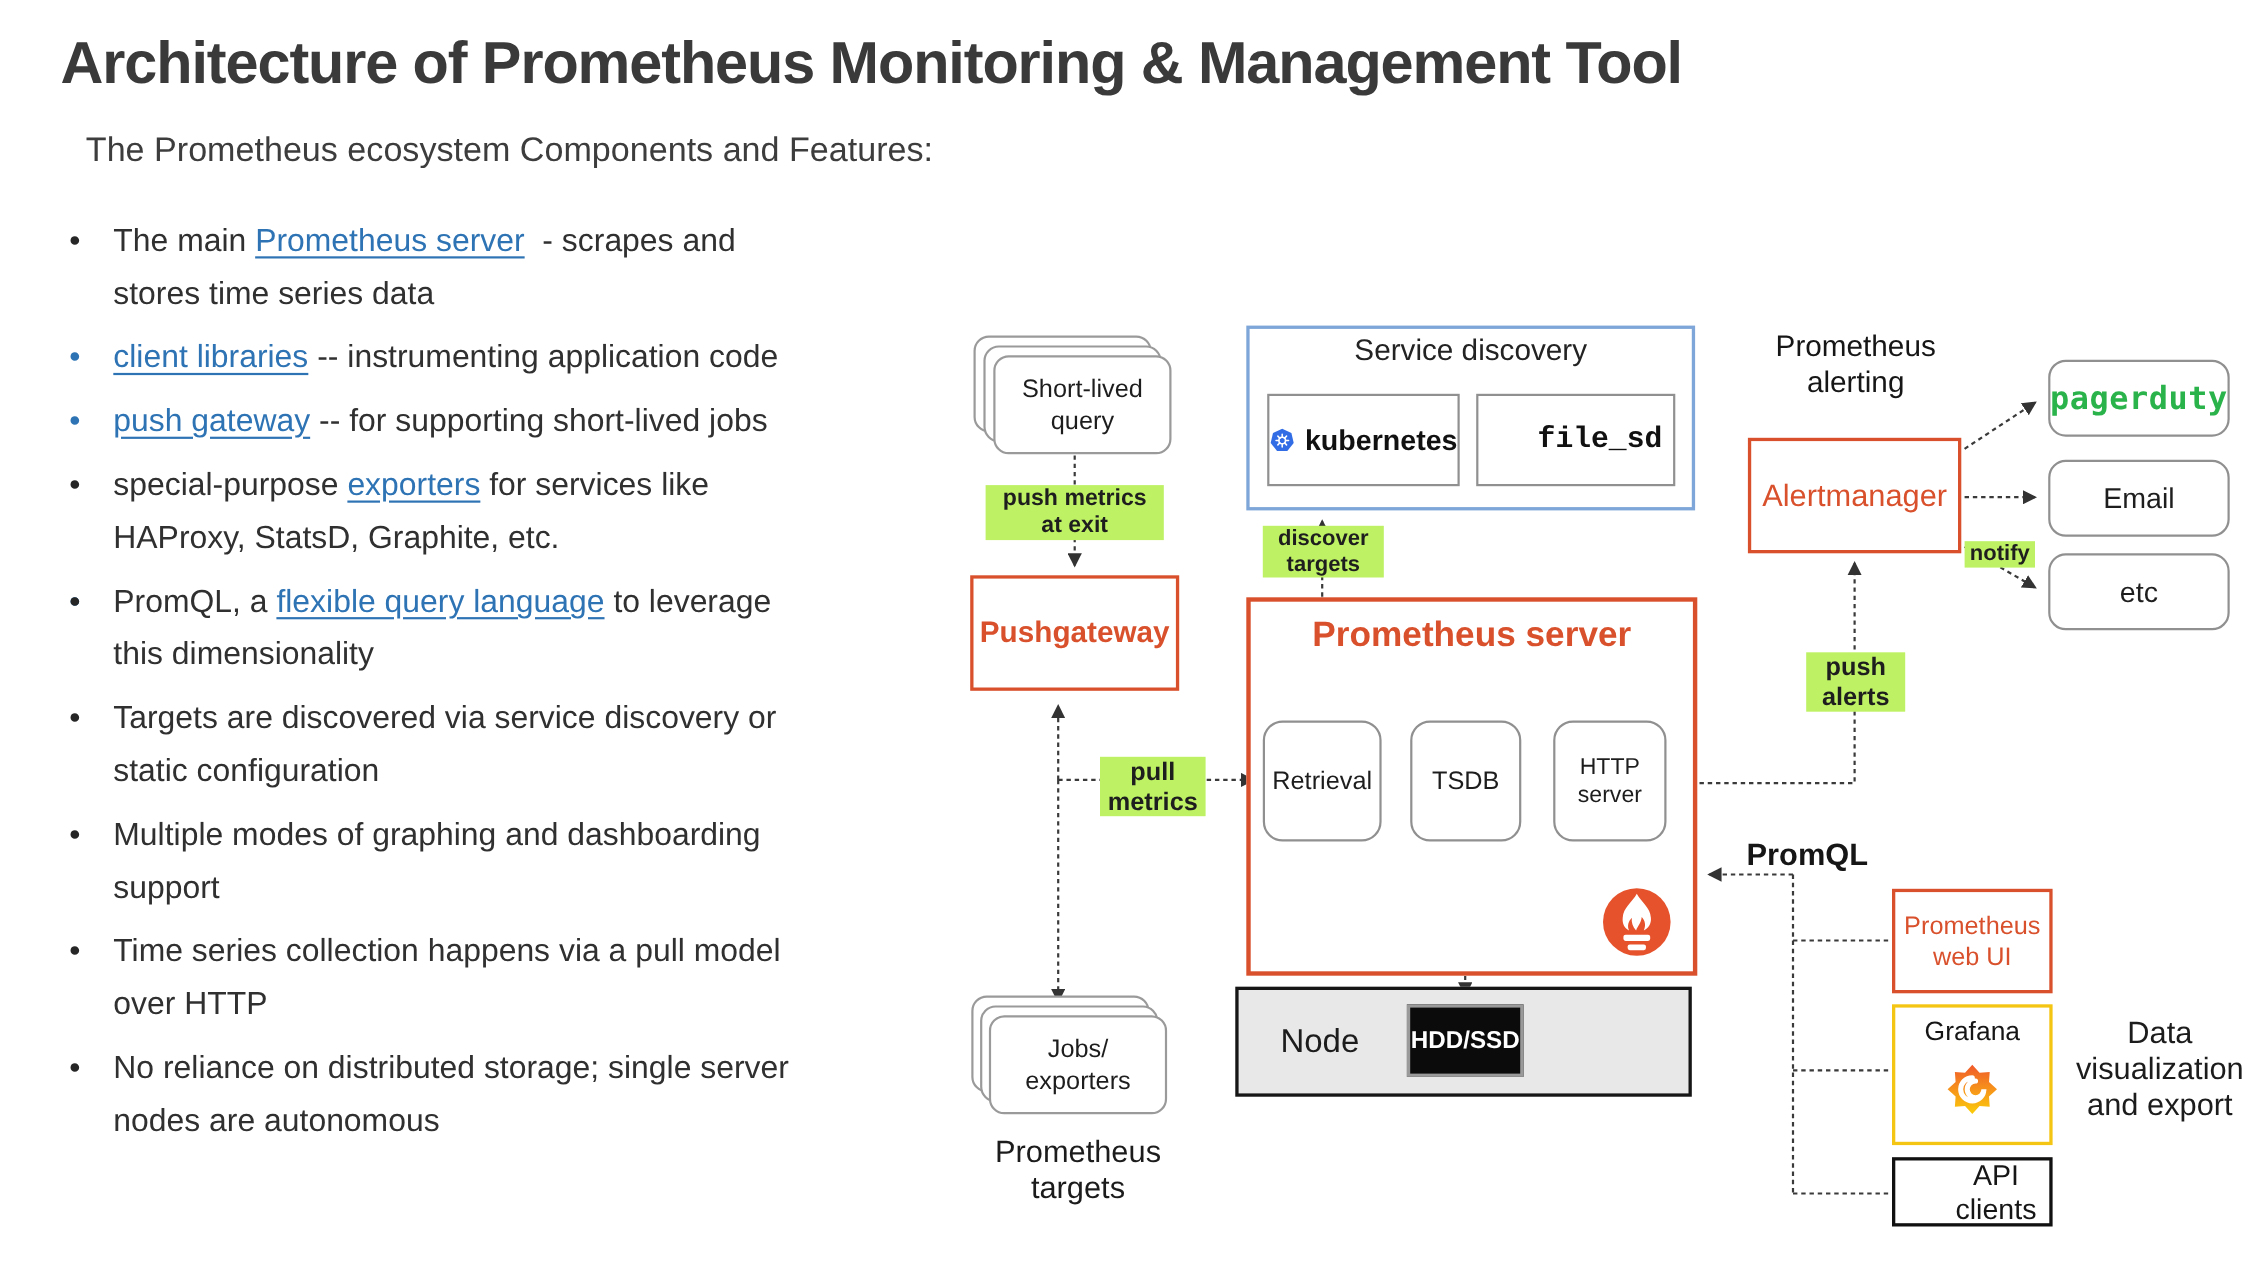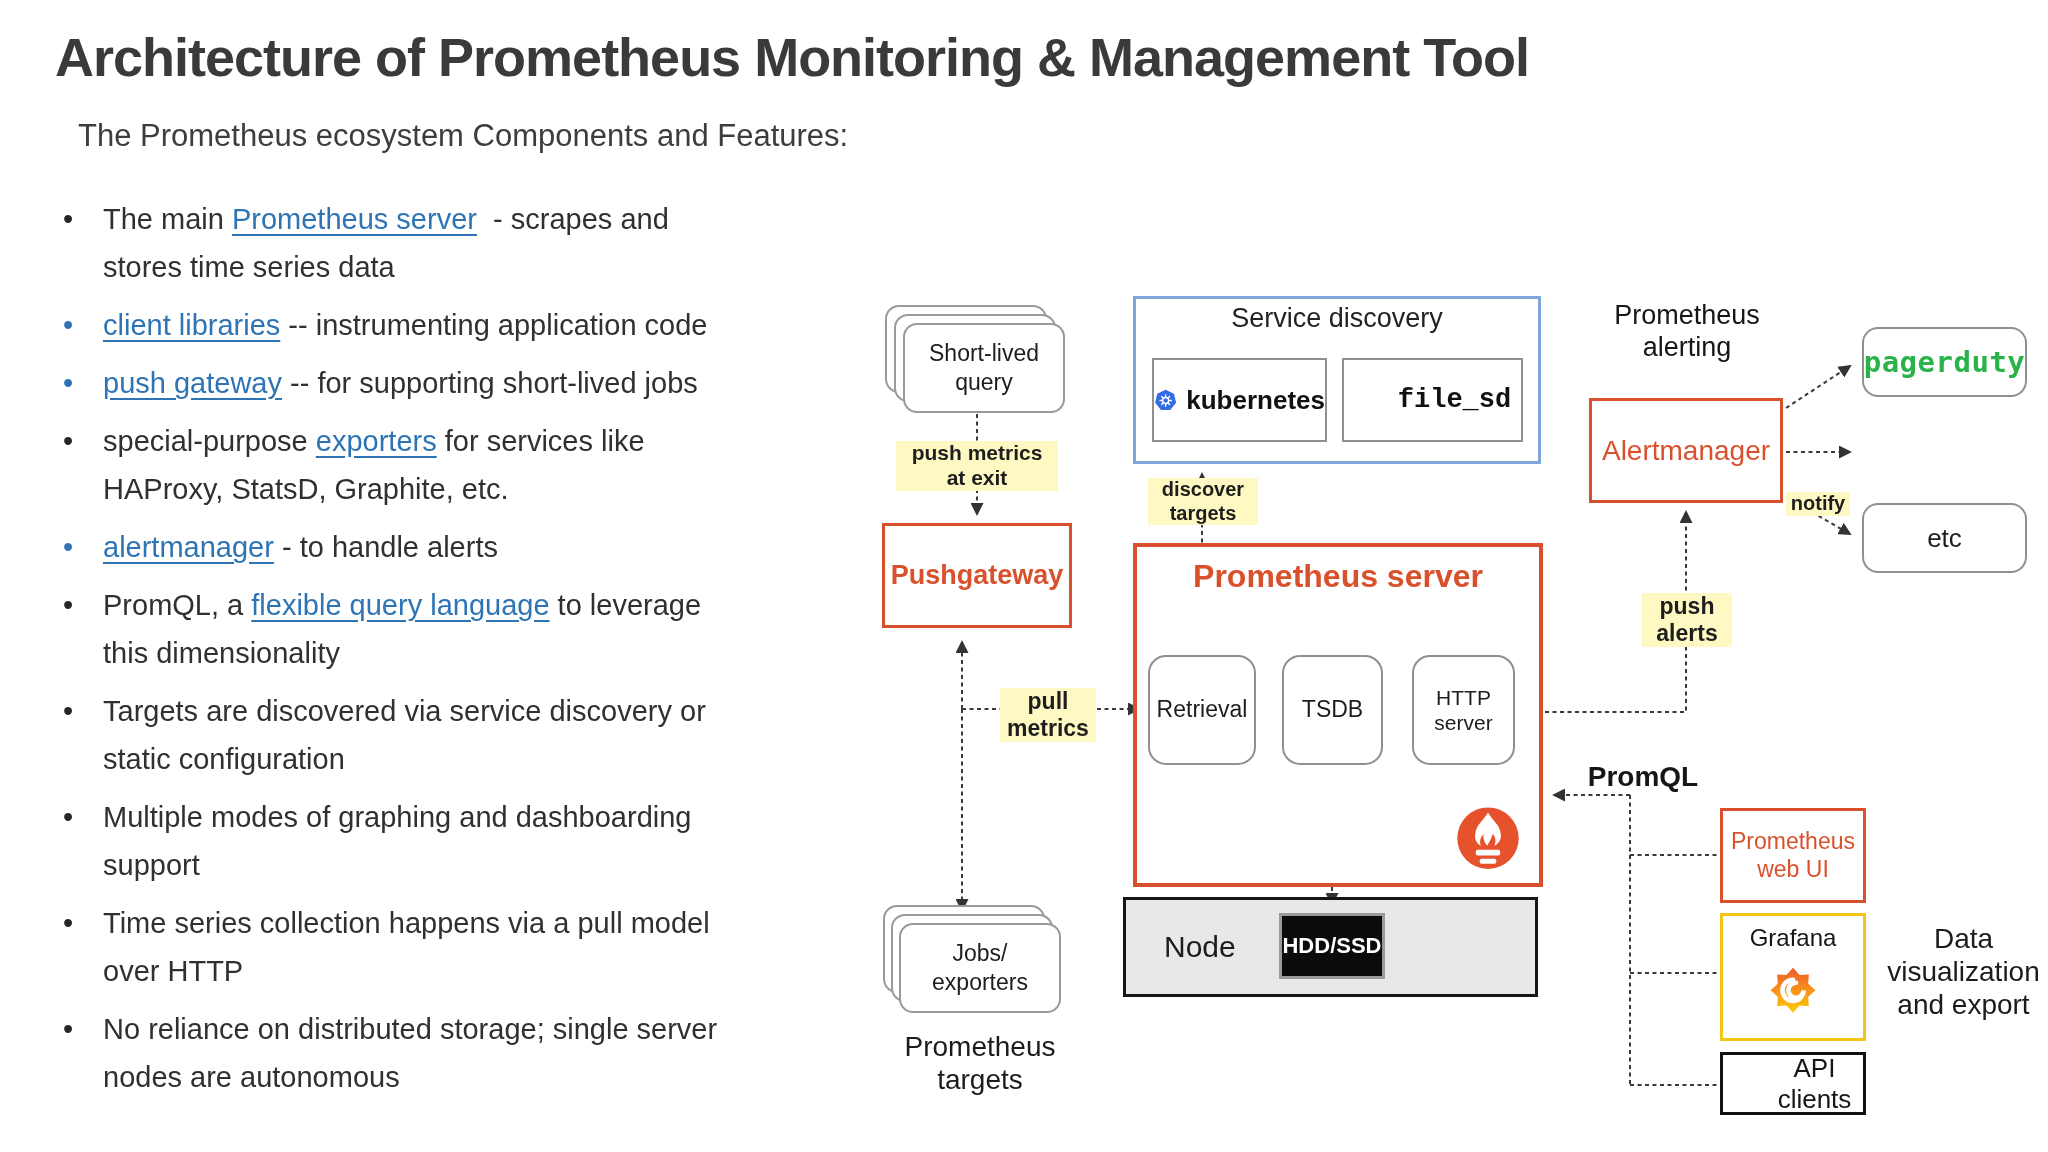--- a/index.html
+++ b/index.html
@@ -16,21 +16,21 @@
   ul.features li .dot{position:absolute;left:8px;top:0;font-size:29px;color:#262626;}
   ul.features li.blue-dot .dot{color:var(--link-blue);}
   ul.features .btxt{white-space:pre-wrap;}
   a.lnk{color:var(--link-blue);text-decoration:underline;text-underline-offset:5px;cursor:pointer;}
 
   
   .box{position:absolute;background:#fff;box-sizing:border-box;display:flex;align-items:center;justify-content:center;text-align:center;}
   .rounded{border-radius:16px;}
   .gray-b{border:2.5px solid #909090;}
   .orange-b{border:3px solid var(--accent-orange);}
-  .lbl{position:absolute;text-align:center;white-space:pre-line;background:#fef9c3;line-height:1.18;}
+  .lbl{position:absolute;text-align:center;white-space:pre-line;background:#bef264;line-height:1.18;}
   .stack-card{position:absolute;background:#fff;border:2.5px solid #9a9a9a;border-radius:14px;box-sizing:border-box;}
   svg.wires{position:absolute;left:0;top:0;z-index:0;}
   .lift{z-index:2;}
 
   
   .sd-box{left:1133px;top:296px;width:408px;height:168px;border:3px solid var(--sd-blue);}
   .sd-title{left:1133px;top:303px;width:408px;font-size:27px;color:#232323;background:transparent;}
   .k8s-box{left:1152px;top:358px;width:175px;height:84px;font-size:26px;font-weight:bold;color:#111;gap:9px;}
   .filesd-box{left:1342px;top:358px;width:181px;height:84px;font-size:27px;font-weight:bold;font-family:"Liberation Mono","DejaVu Sans Mono",monospace;color:#111;padding-left:44px;}
   .server-box{left:1133px;top:543px;width:410px;height:344px;border-width:4px;}
@@ -99,21 +99,21 @@
   <div class="abs title lift">Architecture of Prometheus Monitoring &amp; Management Tool</div>
   <div class="abs subtitle lift">The Prometheus ecosystem Components and Features:</div>
 
   <ul class="abs features lift">
       <li><span class="dot">•</span><span class="btxt">The main <a class="lnk" href="#">Prometheus server</a>  - scrapes and
 stores time series data</span></li>
       <li class="blue-dot"><span class="dot">•</span><span class="btxt"><a class="lnk" href="#">client libraries</a> -- instrumenting application code</span></li>
       <li class="blue-dot"><span class="dot">•</span><span class="btxt"><a class="lnk" href="#">push gateway</a> -- for supporting short-lived jobs</span></li>
       <li><span class="dot">•</span><span class="btxt">special-purpose <a class="lnk" href="#">exporters</a> for services like
 HAProxy, StatsD, Graphite, etc.</span></li>
-      <li class="blue-dot"><span class="dot">•</span><span class="btxt"><a class="lnk" href="#">alertmanager</a> - to handle alerts</span></li>
+      <li class="blue-dot"><span class="dot">•</span></li>
       <li><span class="dot">•</span><span class="btxt">PromQL, a <a class="lnk" href="#">flexible query language</a> to leverage
 this dimensionality</span></li>
       <li><span class="dot">•</span><span class="btxt">Targets are discovered via service discovery or
 static configuration</span></li>
       <li><span class="dot">•</span><span class="btxt">Multiple modes of graphing and dashboarding
 support</span></li>
       <li><span class="dot">•</span><span class="btxt">Time series collection happens via a pull model
 over HTTP</span></li>
       <li><span class="dot">•</span><span class="btxt">No reliance on distributed storage; single server
 nodes are autonomous</span></li>
@@ -190,20 +190,23 @@
   <div class="lbl lab-alerting lift">Prometheus
 alerting</div>
   <div class="box orange-b alertmgr lift">
     <span>Alertmanager</span>
   </div>
   <div class="lbl lab-pushalerts lift">push
 alerts</div>
   <div class="lbl lab-notify lift">notify</div>
   <div class="box gray-b rounded pager lift">
     <span class="pager-text">pagerduty</span>
+  </div>
+  <div class="box gray-b rounded email lift">
+    <span>Email</span>
   </div>
   <div class="box gray-b rounded etc lift">
     <span>etc</span>
   </div>
 
   <div class="lbl lab-promql lift">PromQL</div>
   <div class="box orange-b webui lift">
     <span style="white-space:pre-line">Prometheus
 web UI</span>
   </div>

